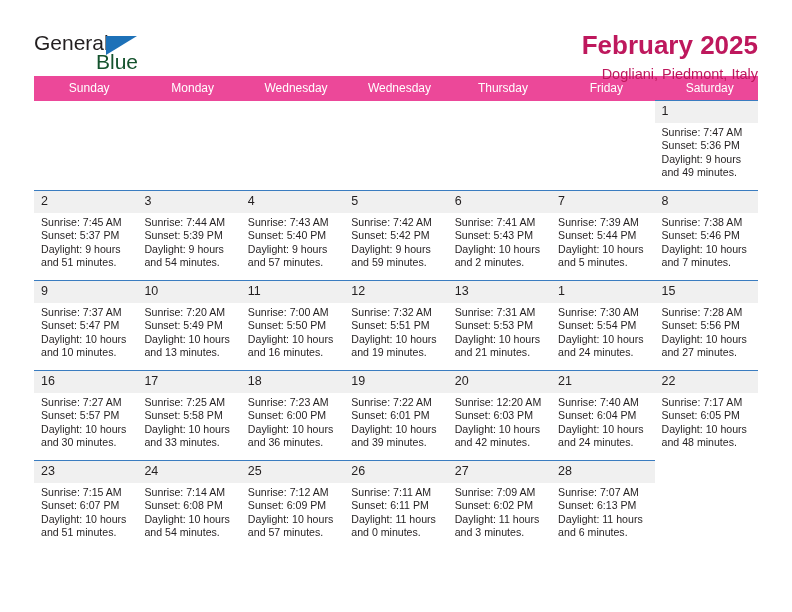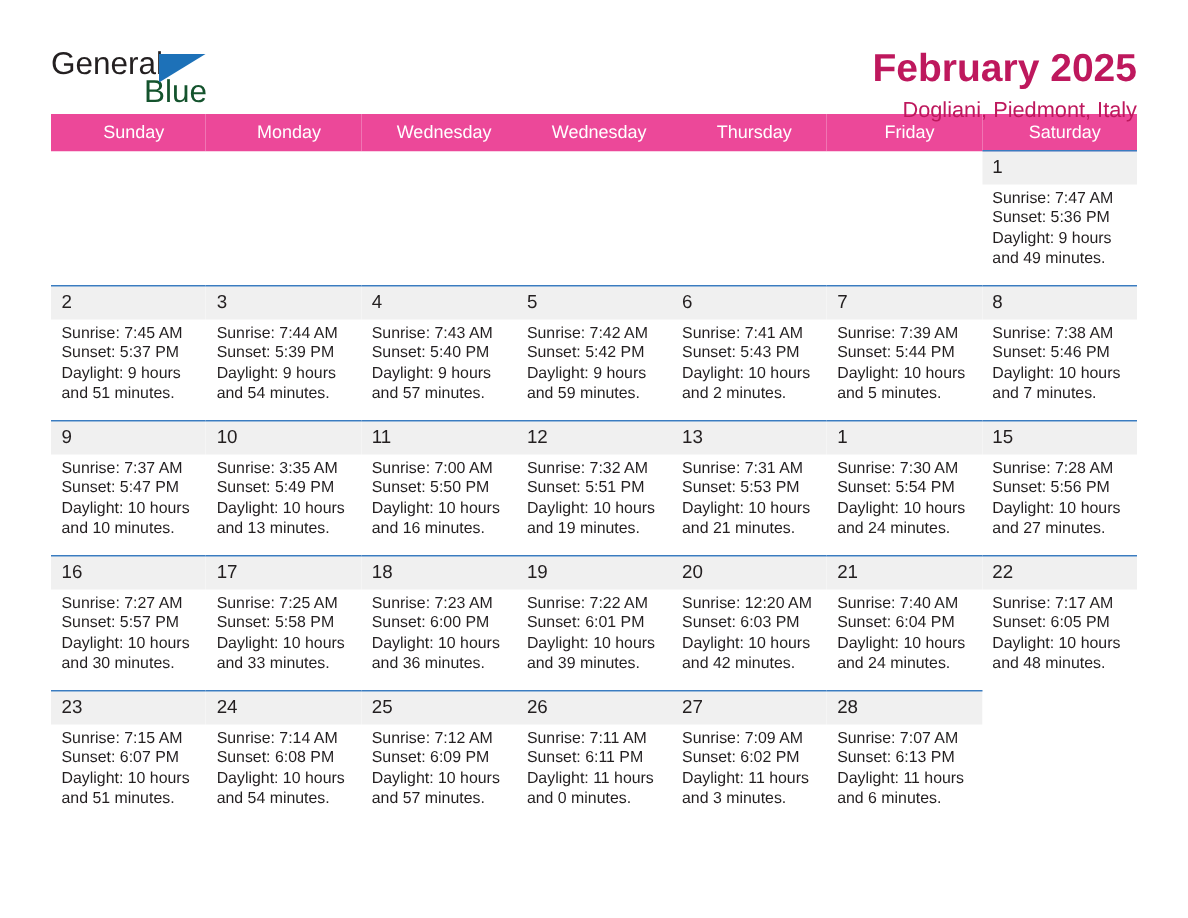--- a/index.html
+++ b/index.html
@@ -246,21 +246,21 @@
             <div class="info">
               <div>Sunrise: 7:37 AM</div>
               <div>Sunset: 5:47 PM</div>
               <div>Daylight: 10 hours</div>
               <div>and 10 minutes.</div>
             </div>
           </td>
           <td>
             <div class="daynum">10</div>
             <div class="info">
-              <div>Sunrise: 3:35 AM</div>
+              <div>Sunrise: 7:20 AM</div>
               <div>Sunset: 5:49 PM</div>
               <div>Daylight: 10 hours</div>
               <div>and 13 minutes.</div>
             </div>
           </td>
           <td>
             <div class="daynum">11</div>
             <div class="info">
               <div>Sunrise: 7:00 AM</div>
               <div>Sunset: 5:50 PM</div>

